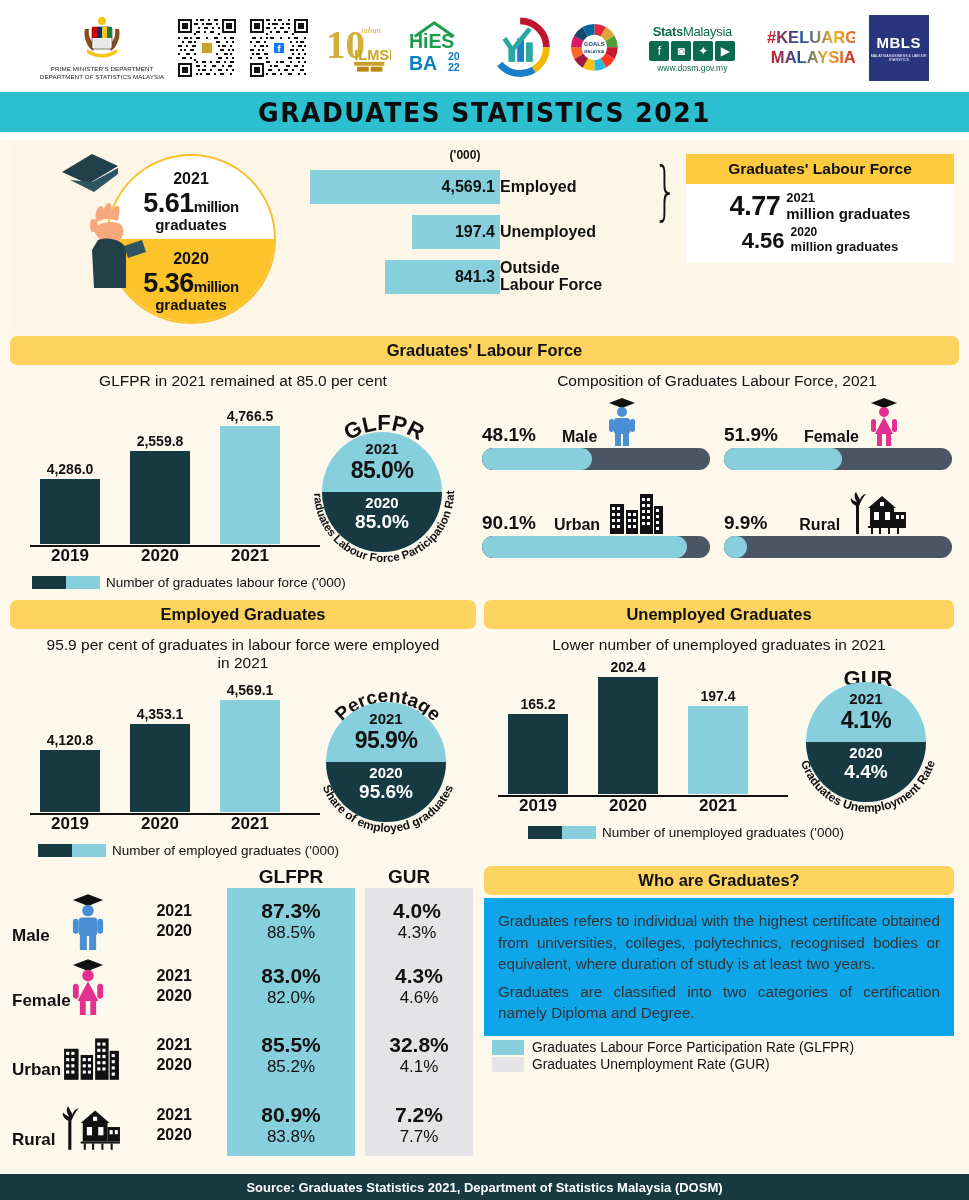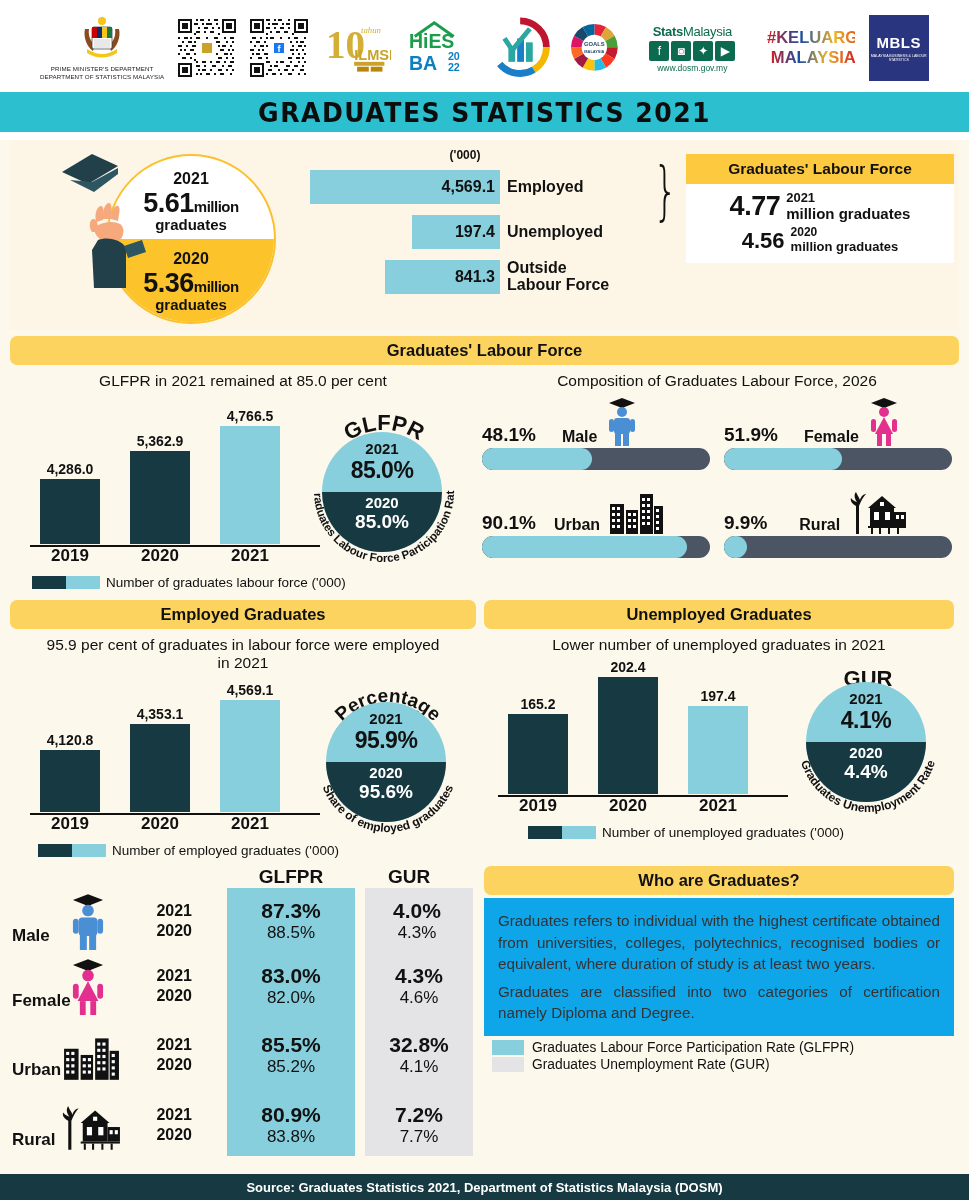--- a/index.html
+++ b/index.html
@@ -75,21 +75,21 @@
   .arm { position:absolute; left:22px; top:42px; z-index:4;}
 
   
   .mini-bars { position:absolute; left:300px; top:8px; width:350px;}
   .mini-unit { font-size:12px; font-weight:600; color:#111; text-align:center; width:190px; margin-left:60px;}
   .mb-row { display:flex; align-items:center; margin-top:5px; height:40px;}
   .mb-bar {
     background:#87cfdc; height:34px; display:flex; align-items:center; justify-content:flex-end;
     padding-right:5px; font-size:16px; font-weight:bold; color:#111;
   }
-  .mb-lbl { font-size:16px; font-weight:600; color:#111; margin-left:7px; line-height:1.05;}
+  .mb-lbl { font-size:16px; font-weight:600; color:#111; line-height:1.05;}
   .brace { position:absolute; left:635px; top:14px; font-size:64px; color:#111; font-weight:200; font-family:"DejaVu Sans",sans-serif; transform:scaleX(.6); }
 
   .glf-box { position:absolute; left:676px; top:14px; width:268px; background:#fff;}
   .glf-head { background:#fcc93f; font-size:15.5px; font-weight:bold; color:#111; text-align:center; padding:6px 0;}
   .glf-body { background:#fff; padding:6px 8px 9px 8px;}
   .glf-row { display:flex; align-items:flex-end; justify-content:center; gap:6px;}
   .glf-num { font-size:27px; font-weight:900; color:#111; letter-spacing:-.5px;}
   .glf-num2 { font-size:22px; font-weight:900; color:#111;}
   .glf-r { display:flex; flex-direction:column;}
   .glf-yr { font-size:13px; font-weight:bold; color:#111;}
@@ -561,21 +561,21 @@
 
         <div style="width:466px; position:relative;">
           <div class="chart-title">GLFPR in 2021 remained at 85.0 per cent</div>
           <div class="chart-area">
             <div class="bars" style="left:20px; width:290px; height:132px; bottom:46px;">
               <div class="bar-col" style="left:10px;">
                 <div class="bar-val">4,286.0</div>
                 <div class="bar-rect" style="height:65px;background:#173a42;"></div>
               </div>
               <div class="bar-col" style="left:100px;">
-                <div class="bar-val">5,362.9</div>
+                <div class="bar-val">2,559.8</div>
                 <div class="bar-rect" style="height:93px;background:#173a42;"></div>
               </div>
               <div class="bar-col" style="left:190px;">
                 <div class="bar-val">4,766.5</div>
                 <div class="bar-rect" style="height:118px;background:#87cfdc;"></div>
               </div>
               <div class="axis-line" style="bottom:-3px;"></div>
             </div>
             <div class="xlabels" style="left:20px; bottom:22px;">
               <div class="xlab" style="left:10px;">2019</div>
@@ -610,21 +610,21 @@
                 <div class="bdg-t" style="top:62px;">
                   <div class="bdg-yr-w">2020</div>
                   <div class="bdg-big-w">85.0%</div>
                 </div>
               </div>
             </div>
           </div>
         </div>
 
         <div style="width:470px; position:relative;">
-          <div class="chart-title">Composition of Graduates Labour Force, 2026</div>
+          <div class="chart-title">Composition of Graduates Labour Force, 2021</div>
 
           <div style="display:flex; gap:14px; margin-top:6px;">
             <div class="comp-cell">
               <div class="comp-top">
                 <div class="comp-pct">48.1%</div>
                 <div class="comp-lbl" style="margin-left:18px;">Male</div>
                 <svg width="34" height="50" viewBox="0 0 34 50">
                   <path d="M4 7 L17 2 L30 7 L17 12 Z" fill="#111"></path>
                   <rect x="15" y="9" width="4" height="3" fill="#111"></rect>
                   <circle cx="17" cy="16" r="5" fill="#4a8fd4"></circle>

